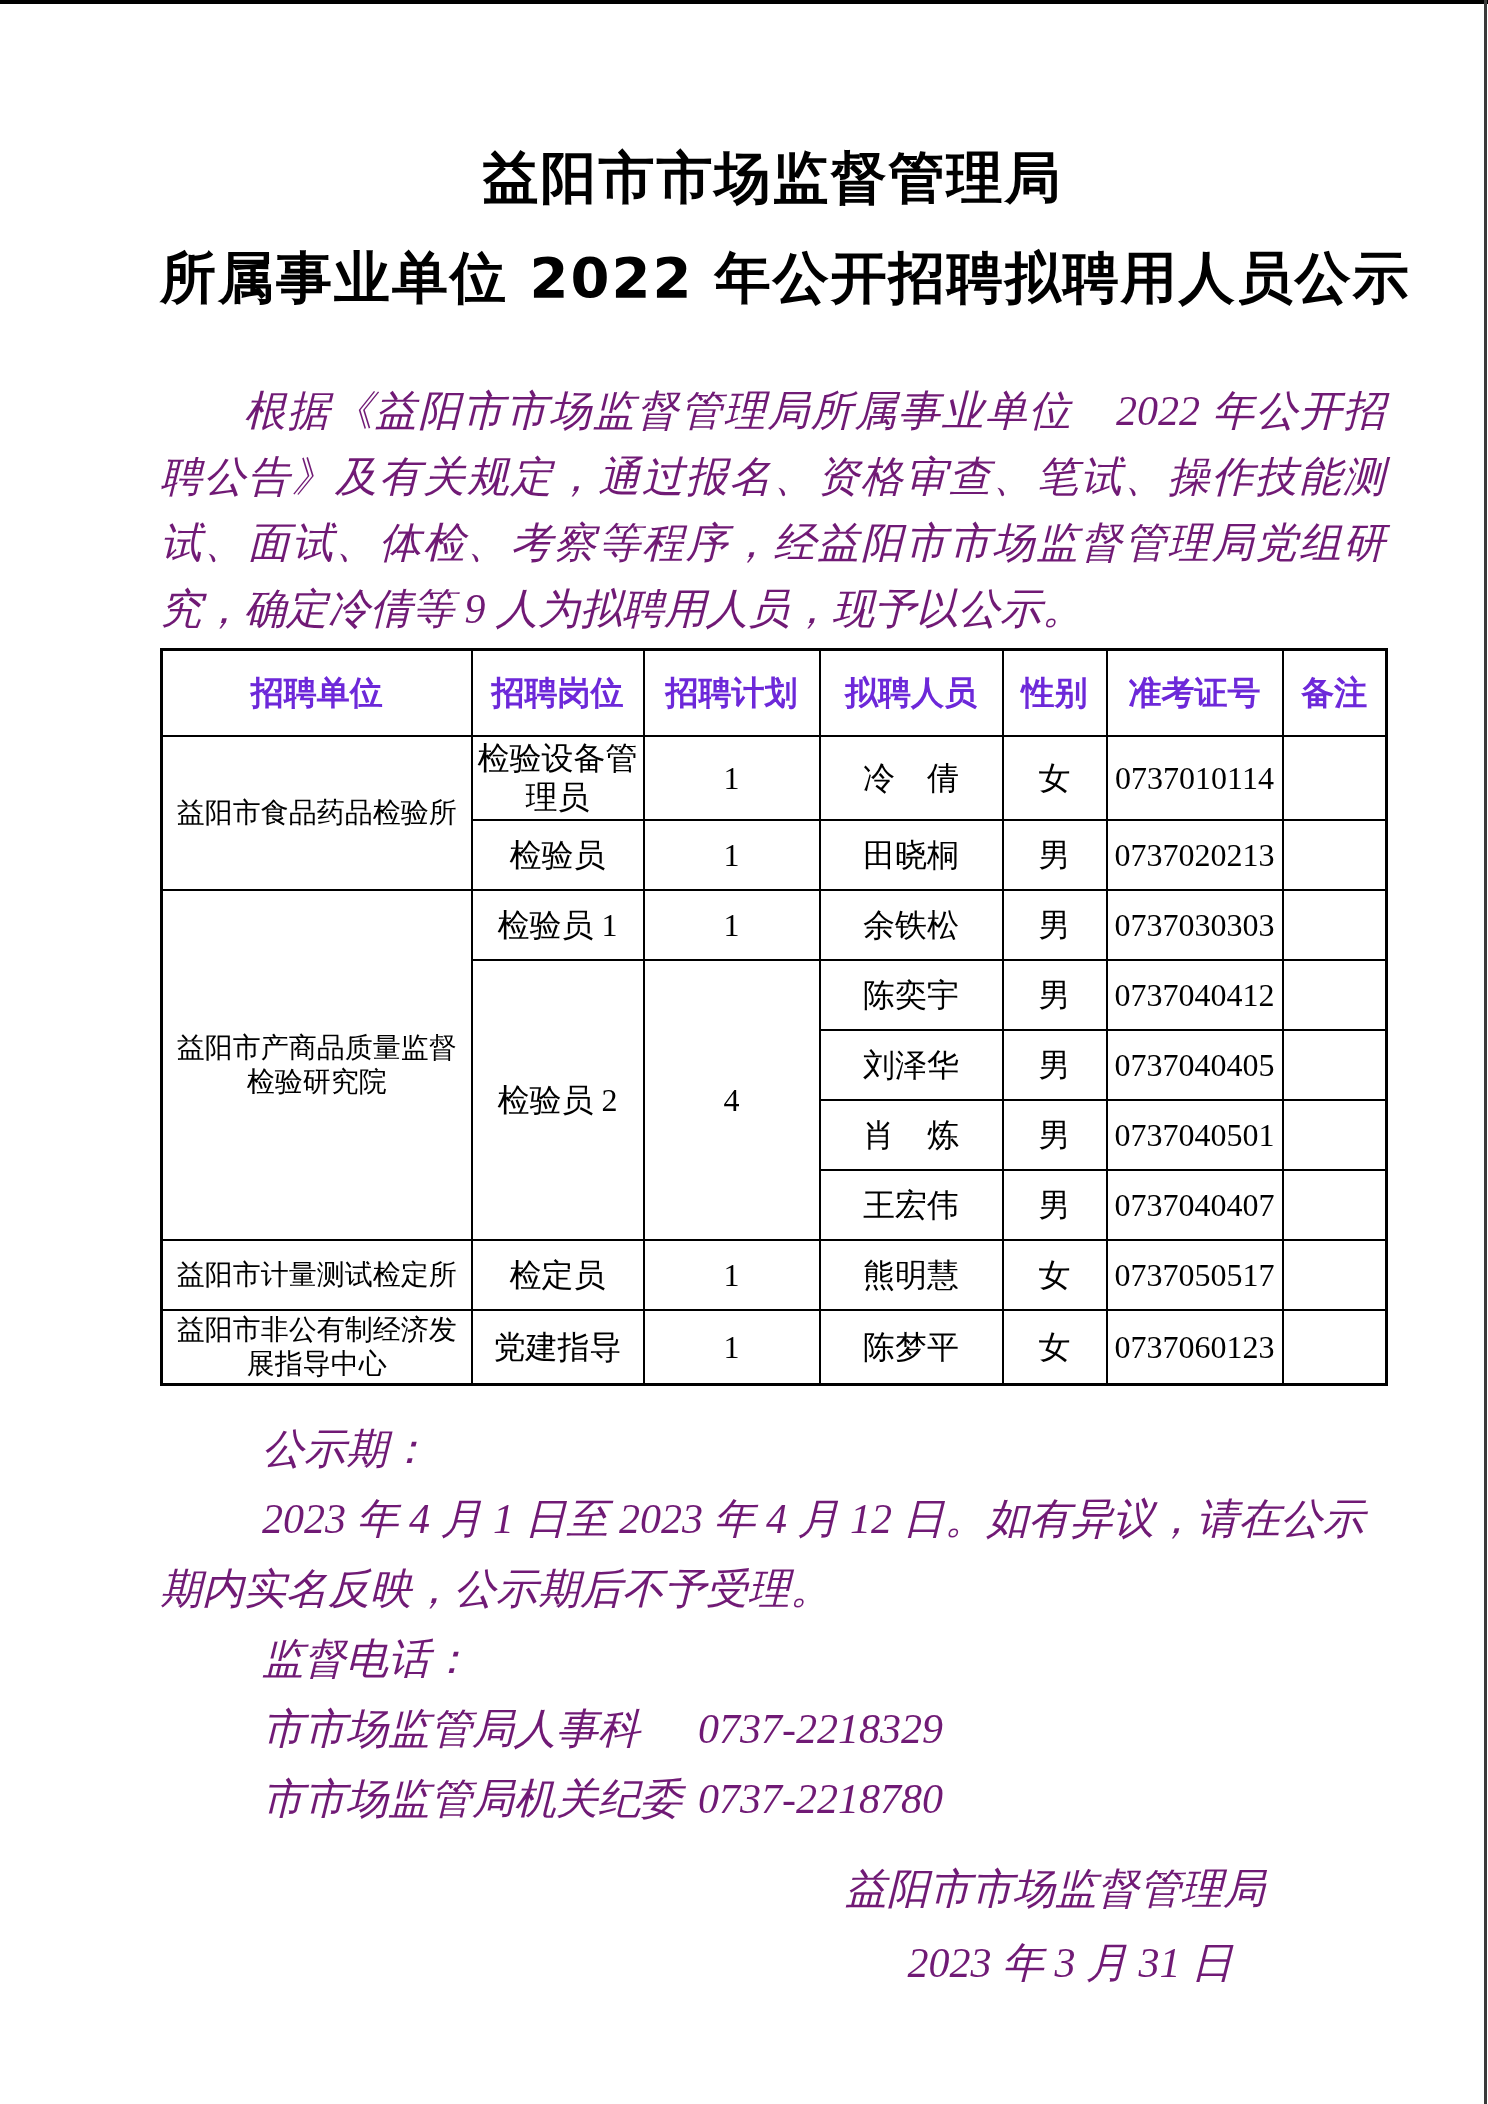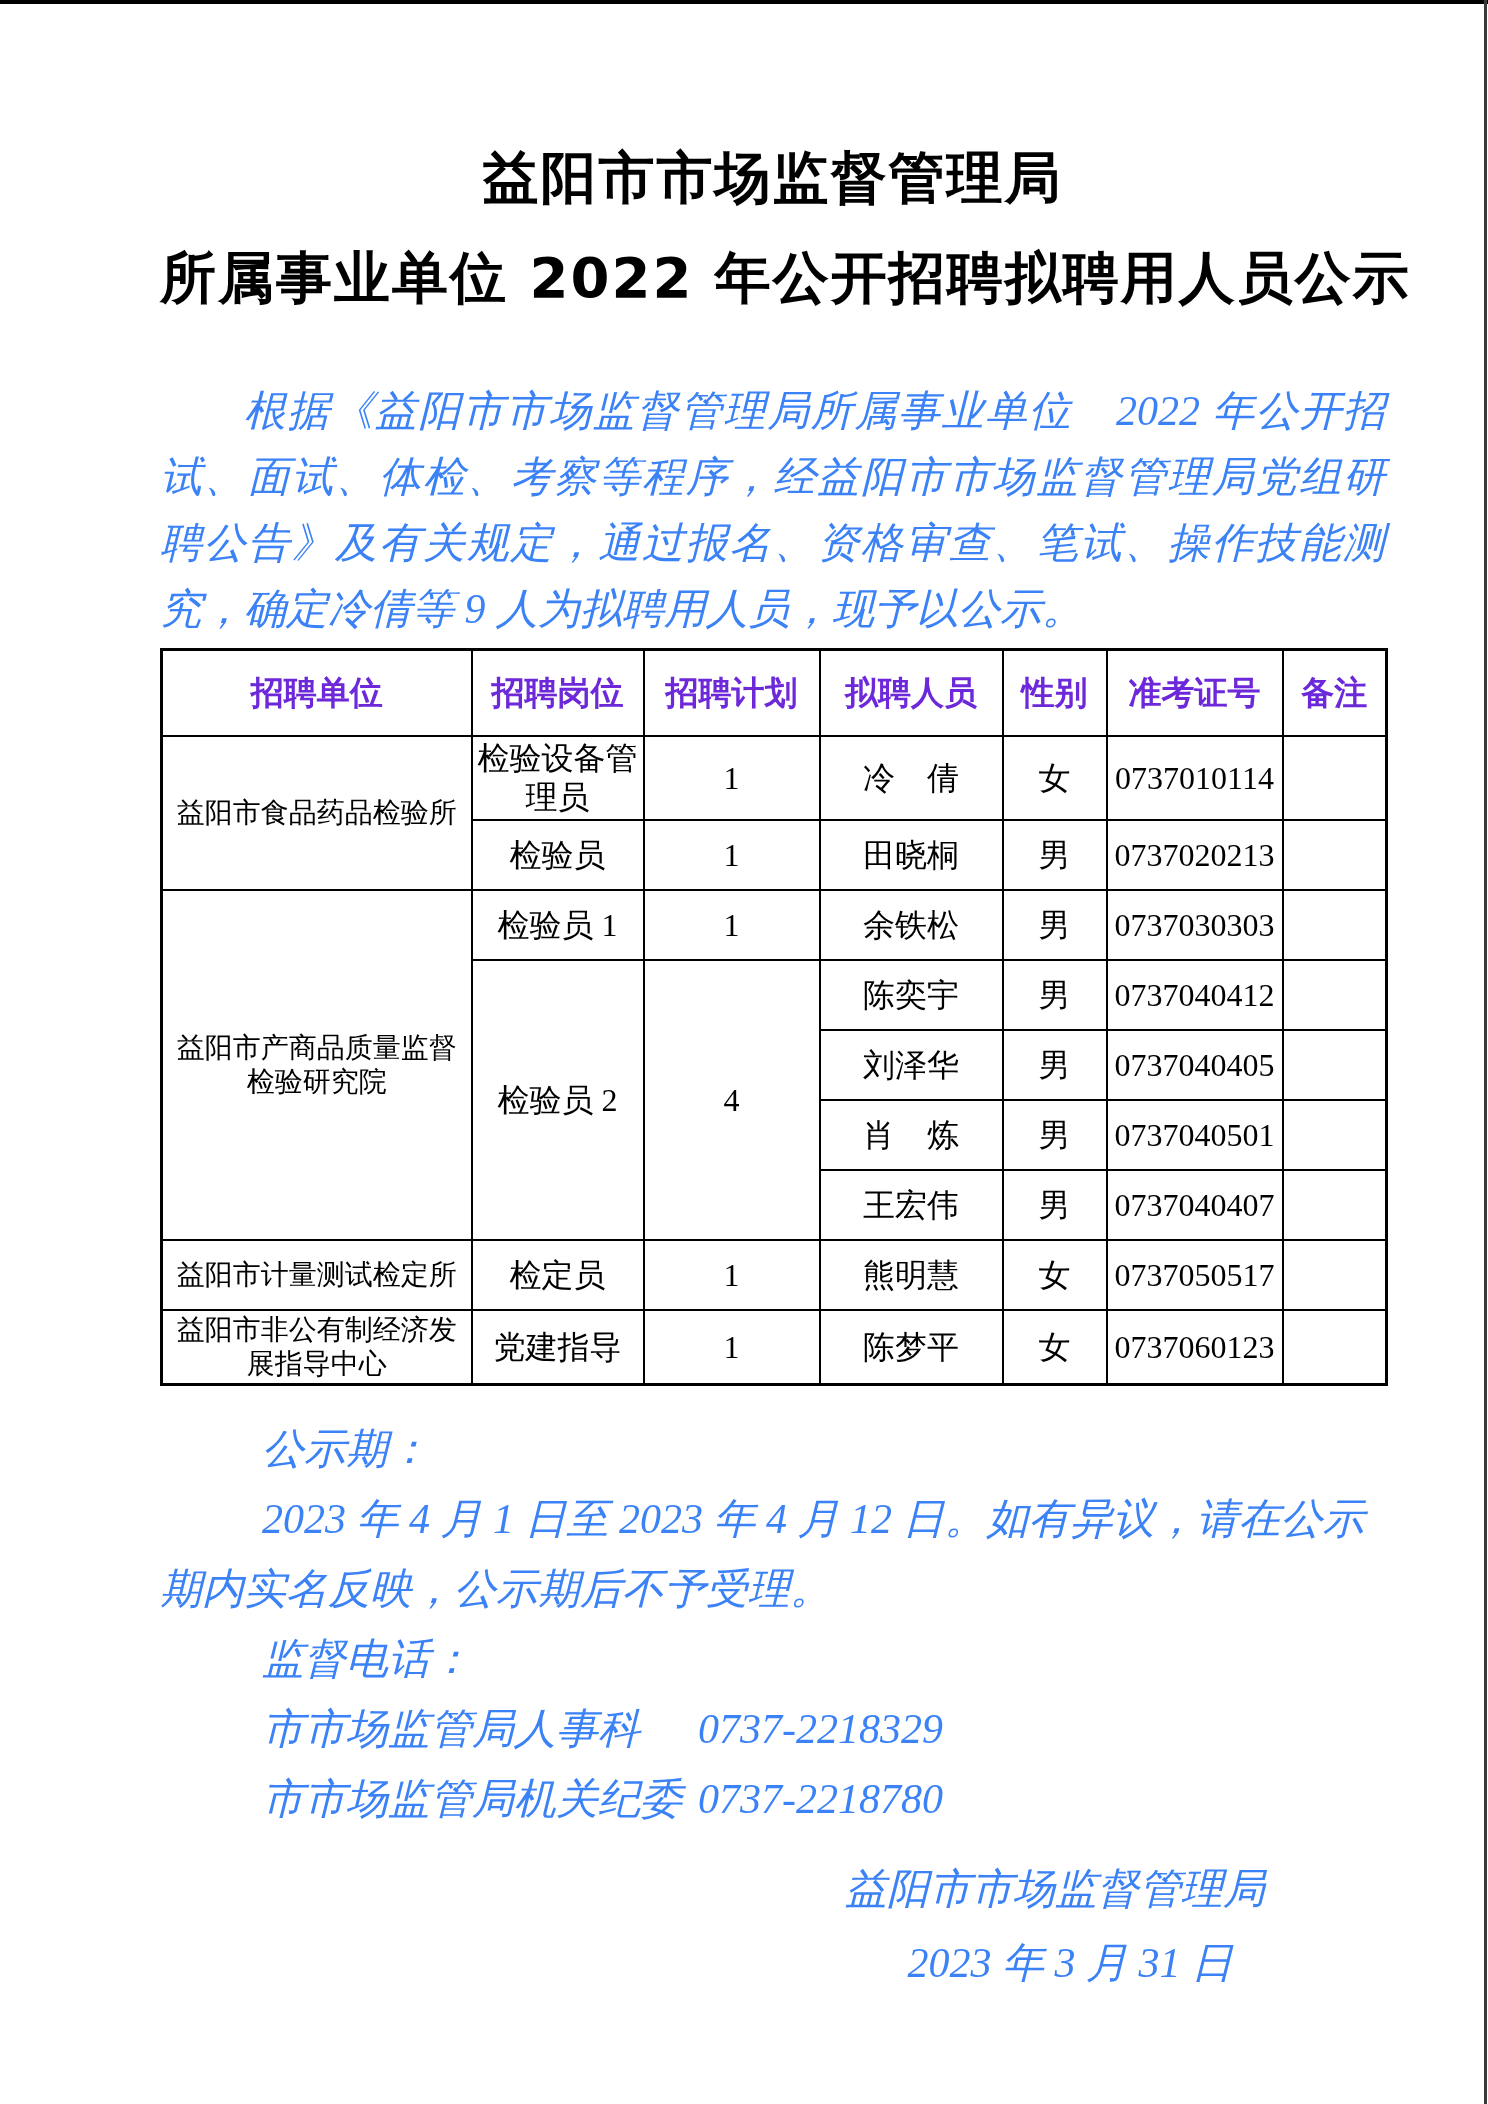--- a/index.html
+++ b/index.html
@@ -16,21 +16,21 @@
   .scan-edge-right { position:absolute; top:0; left:1484px; width:3px; height:2104px; background:#3a3a3a; }
   .content { position:absolute; top:0; left:160px; width:1225px; }
 
   .title-block { margin-top:128px; text-align:center; }
   .title-line {
     font-family:"DejaVu Sans","Liberation Sans",sans-serif;
     font-weight:bold; font-size:56px; line-height:100px; color:#000;
     letter-spacing:2px; white-space:nowrap;
   }
 
-  .kai { color:#3b82f6; font-style:italic; }
+  .kai { color:#701a75; font-style:italic; }
 
   .intro { margin-top:50px; font-size:42px; line-height:66px; }
   .intro .p-line { white-space:nowrap; }
   .intro .fill { white-space:normal; text-align:justify; text-align-last:justify; }
   .indent-first { text-indent:84px; }
 
   table.roster {
     border-collapse:collapse; table-layout:fixed;
     width:1225px; margin-top:6px;
     border:3px solid #000;
@@ -65,22 +65,22 @@
 
   <div class="content">
 
     <div class="title-block">
       <div class="title-line">益阳市市场监督管理局</div>
       <div class="title-line">所属事业单位 2022 年公开招聘拟聘用人员公示</div>
     </div>
 
     <div class="intro kai">
       <div class="p-line fill indent-first">根据《益阳市市场监督管理局所属事业单位　2022 年公开招</div>
+      <div class="p-line fill">聘公告》及有关规定，通过报名、资格审查、笔试、操作技能测</div>
       <div class="p-line fill">试、面试、体检、考察等程序，经益阳市市场监督管理局党组研</div>
-      <div class="p-line fill">聘公告》及有关规定，通过报名、资格审查、笔试、操作技能测</div>
       <div class="p-line">究，确定冷倩等 9 人为拟聘用人员，现予以公示。</div>
     </div>
 
     <table class="roster">
       <colgroup>
         <col style="width:310px">
           <col style="width:172px">
           <col style="width:176px">
         <col style="width:183px">
           <col style="width:104px">

